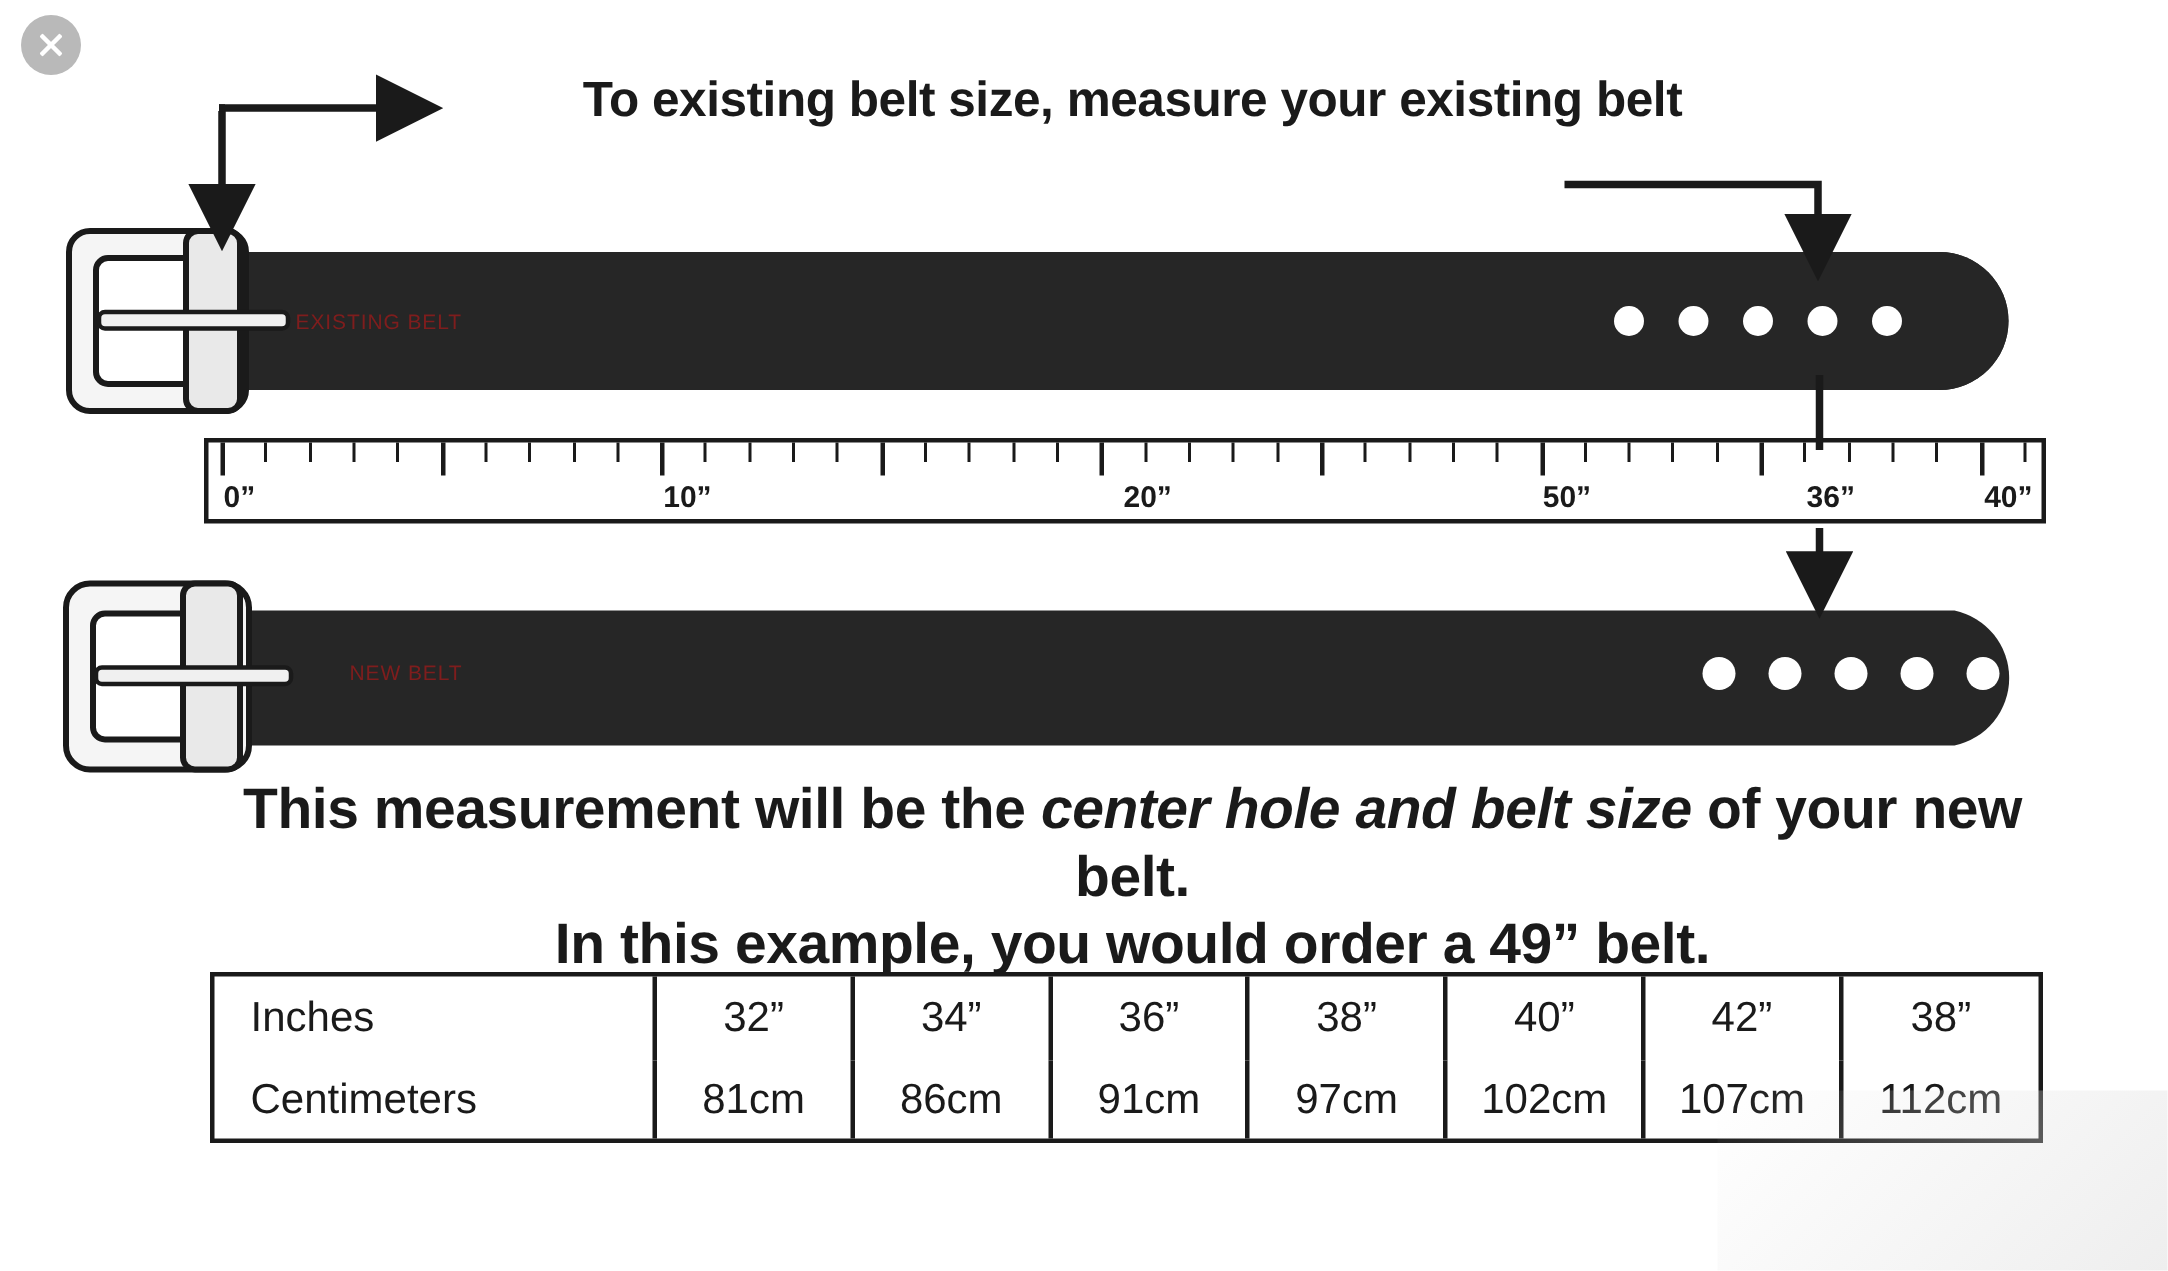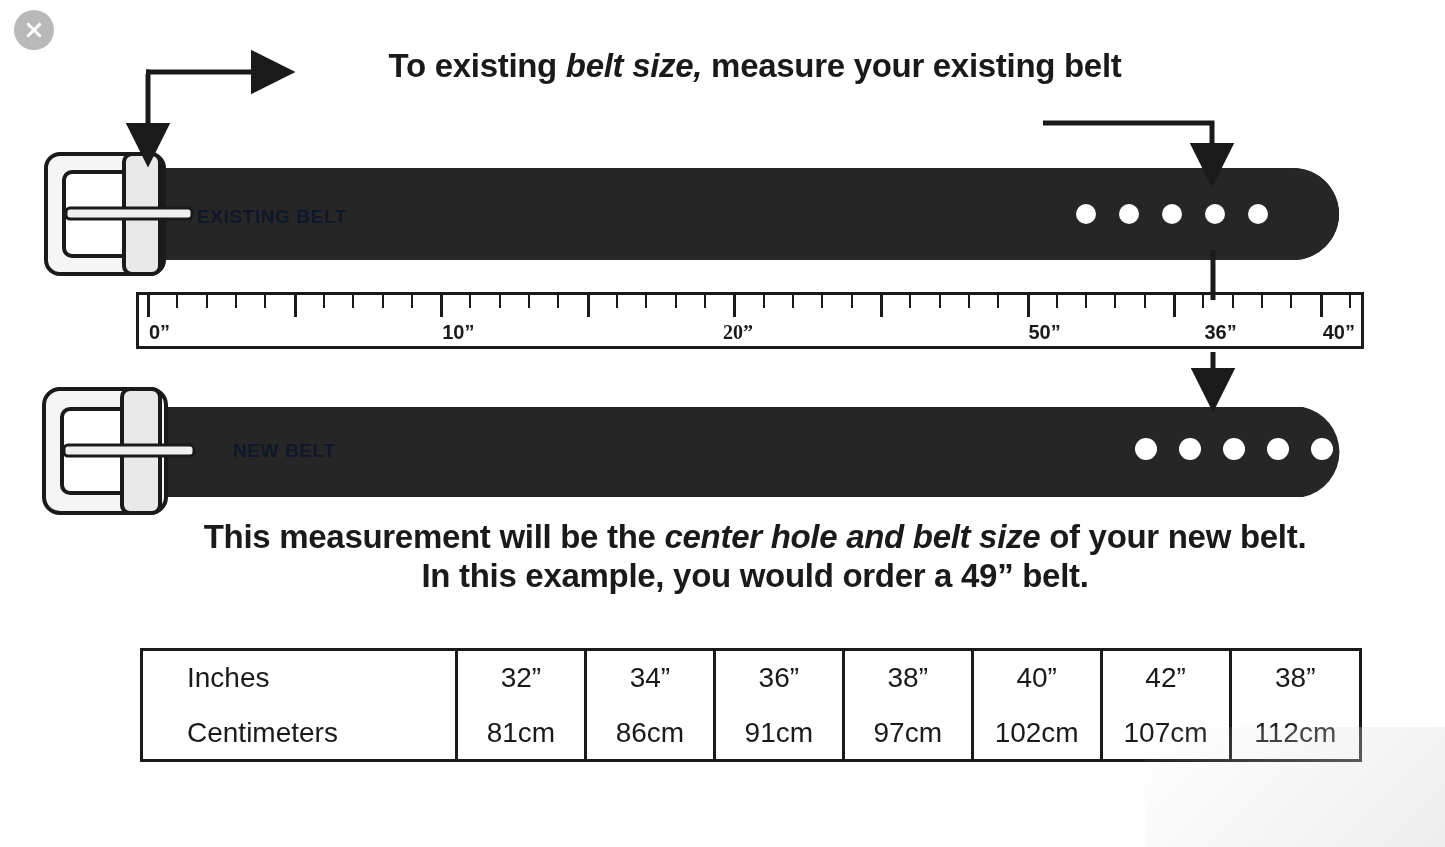--- a/index.html
+++ b/index.html
@@ -46,40 +46,40 @@
     font-weight: 600;
     letter-spacing: -0.3px;
     line-height: 1.18;
   }
   #top-instruction {
     left: 250px;
     top: 47px;
     width: 1010px;
     font-size: 33px;
   }
-  #top-instruction .em { font-style: italic; font-weight: 700; }
+  #top-instruction .em { font-weight: 700; }
 
   #bottom-instruction {
     left: 120px;
     top: 518px;
     width: 1270px;
-    font-size: 33px;
+    font-size: 38px;
   }
   #bottom-instruction .em { font-style: italic; font-weight: 700; }
 
   
   .belt-wrap { position: absolute; }
   #existing-belt-wrap { left: 38px; top: 148px; width: 1340px; height: 132px; }
   #new-belt-wrap      { left: 38px; top: 385px; width: 1345px; height: 132px; }
 
   .belt-label {
     position: absolute;
-    color: #0f172a;
-    font-size: 19px;
-    font-weight: 700;
+    color: #7f1d1d;
+    font-size: 14px;
+    font-weight: 400;
     letter-spacing: 0.6px;
   }
   #existing-belt-label { left: 197px; top: 206px; }
   #new-belt-label      { left: 233px; top: 440px; }
 
   
   #ruler {
     position: absolute;
     left: 136px;
     top: 292px;
@@ -129,21 +129,21 @@
   #size-table td {
     text-align: center;
     font-size: 28px;
     color: #1a1a1a;
     border-left: 3px solid #1a1a1a;
     padding: 0;
     line-height: 1.05;
   }
   #size-table td.rowhead {
     text-align: left;
-    padding-left: 44px;
+    padding-left: 24px;
     border-left: none;
     width: 268px;
   }
   #size-table tr.r1 td { padding-bottom: 2px; }
 
   
   #wash {
     position: absolute;
     right: 0;
     bottom: 0;
@@ -226,21 +226,21 @@
     <div class="tick minor" style="left: 1004.78px;"></div>
     <div class="tick major" style="left: 1034.1px;"></div>
     <div class="tick minor" style="left: 1063.41px;"></div>
     <div class="tick minor" style="left: 1092.73px;"></div>
     <div class="tick minor" style="left: 1122.05px;"></div>
     <div class="tick minor" style="left: 1151.37px;"></div>
     <div class="tick major" style="left: 1180.68px;"></div>
     <div class="tick minor" style="left: 1210px;"></div>
     <div class="lab" style="left: 10px;">0”</div>
     <div class="lab" style="left: 303.171px;">10”</div>
-    <div class="lab" style="left: 584px; font-family: Liberation Serif, serif;">20”</div>
+    <div class="lab" style="left: 610px;">20”</div>
     <div class="lab" style="left: 889.512px;">50”</div>
     <div class="lab" style="left: 1065.41px;">36”</div>
     <div class="lab" style="left: auto; right: 6px;">40”</div>
   </div>
 
 <div class="belt-wrap" id="new-belt-wrap">
   <svg width="1345" height="132" viewBox="0 0 1345 132" xmlns="http://www.w3.org/2000/svg">
     <path d="M92 22 H1265 a46 46 0 0 1 0 90 H92 Z" fill="#262626"></path>
     <rect x="6" y="4" width="122" height="124" rx="16" fill="#f5f5f5" stroke="#1a1a1a" stroke-width="4"></rect>
     <rect x="24" y="24" width="86" height="84" rx="8" fill="#ffffff" stroke="#1a1a1a" stroke-width="4"></rect>

